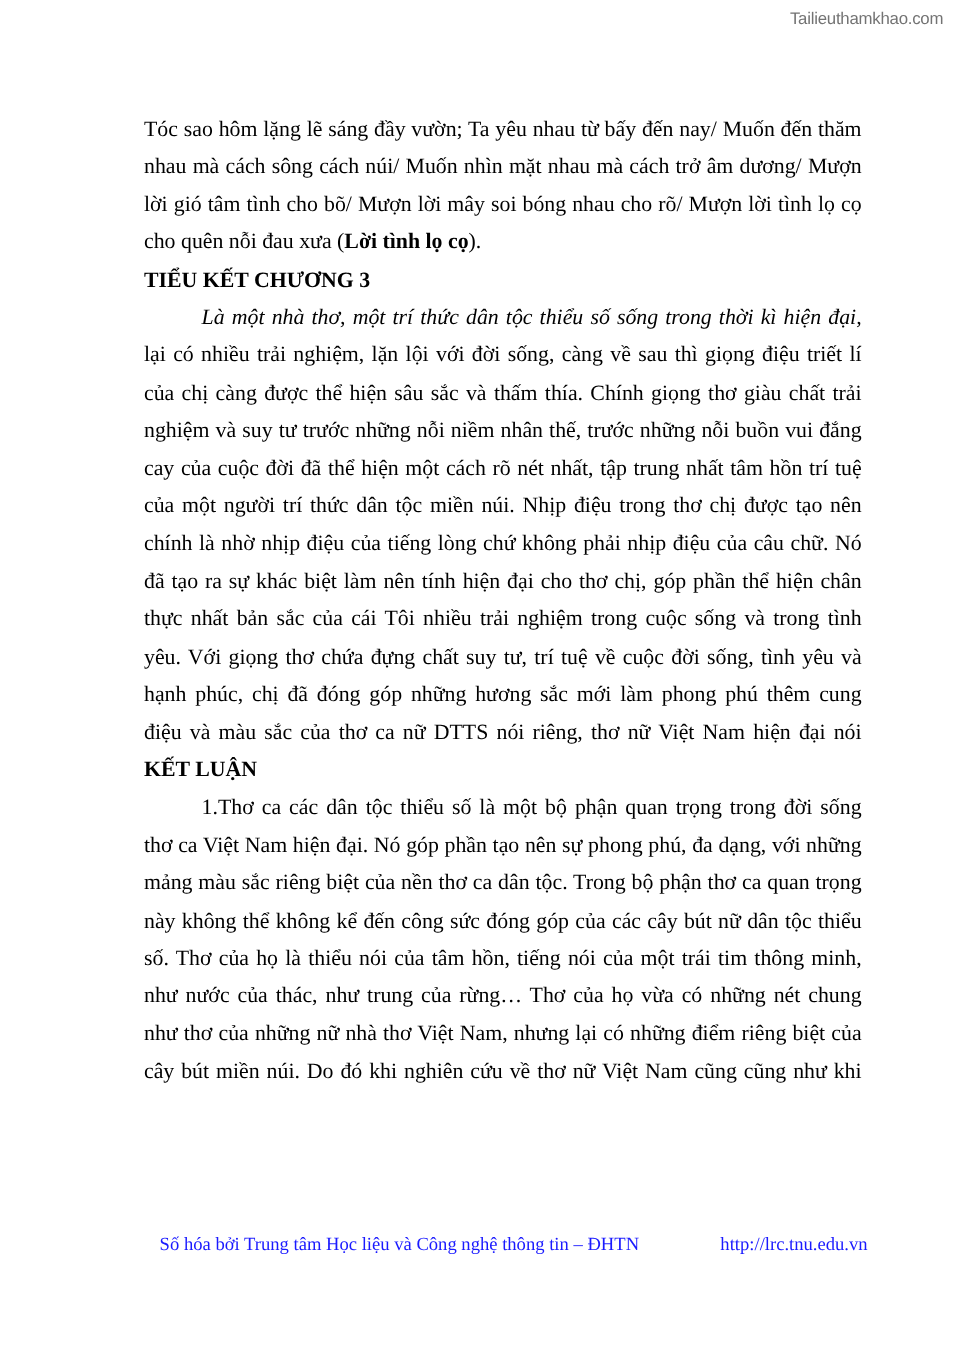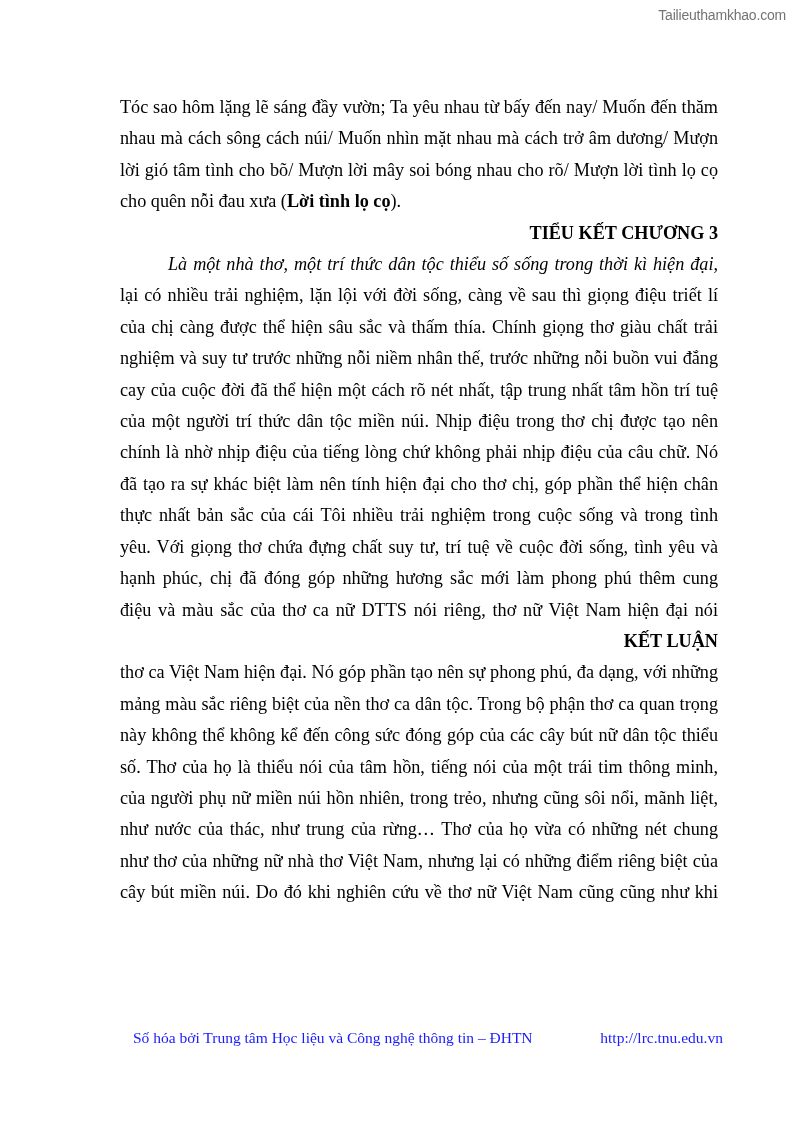--- a/index.html
+++ b/index.html
@@ -37,21 +37,21 @@
       text-align: justify;
       text-align-last: left;
     }
     .italic {
     }
     .bold {
       font-weight: bold;
     }
     .heading {
       margin: 0;
-      text-align: right;
+      text-align: left;
       font-weight: bold;
       font-size: 18.2px;
       line-height: 31.4px;
     }
     .line {
       display: block;
       text-align: justify;
       text-align-last: justify;
       white-space: nowrap;
     }
@@ -97,25 +97,25 @@
     <span class="line">đã tạo ra sự khác biệt làm nên tính hiện đại cho thơ chị, góp phần thể hiện chân</span>
     <span class="line">thực nhất bản sắc của cái Tôi nhiều trải nghiệm trong cuộc sống và trong tình</span>
     <span class="line">yêu. Với giọng thơ chứa đựng chất suy tư, trí tuệ về cuộc đời sống, tình yêu và</span>
     <span class="line">hạnh phúc, chị đã đóng góp những hương sắc mới làm phong phú thêm cung</span>
     <span class="line">điệu và màu sắc của thơ ca nữ DTTS nói riêng, thơ nữ Việt Nam hiện đại nói</span>
   </div>
 
   <h2 class="heading">KẾT LUẬN</h2>
 
   <div class="para">
+    <span class="line" style="padding-left:48px;">1.Thơ ca các dân tộc thiểu số là một bộ phận quan trọng trong đời sống</span>
     <span class="line">thơ ca Việt Nam hiện đại. Nó góp phần tạo nên sự phong phú, đa dạng, với những</span>
     <span class="line">mảng màu sắc riêng biệt của nền thơ ca dân tộc. Trong bộ phận thơ ca quan trọng</span>
     <span class="line">này không thể không kể đến công sức đóng góp của các cây bút nữ dân tộc thiểu</span>
     <span class="line">số. Thơ của họ là thiểu nói của tâm hồn, tiếng nói của một trái tim thông minh,</span>
-    <span class="line">của người phụ nữ miền núi hồn nhiên, trong trẻo, nhưng cũng sôi nổi, mãnh liệt,</span>
     <span class="line">như nước của thác, như trung của rừng… Thơ của họ vừa có những nét chung</span>
     <span class="line">như thơ của những nữ nhà thơ Việt Nam, nhưng lại có những điểm riêng biệt của</span>
     <span class="line">cây bút miền núi. Do đó khi nghiên cứu về thơ nữ Việt Nam cũng cũng như khi</span>
   </div>
 </div>
 
 <div class="footer">
   <span>Số hóa bởi Trung tâm Học liệu và Công nghệ thông tin – ĐHTN</span>
   <span>http://lrc.tnu.edu.vn</span>
 </div>

